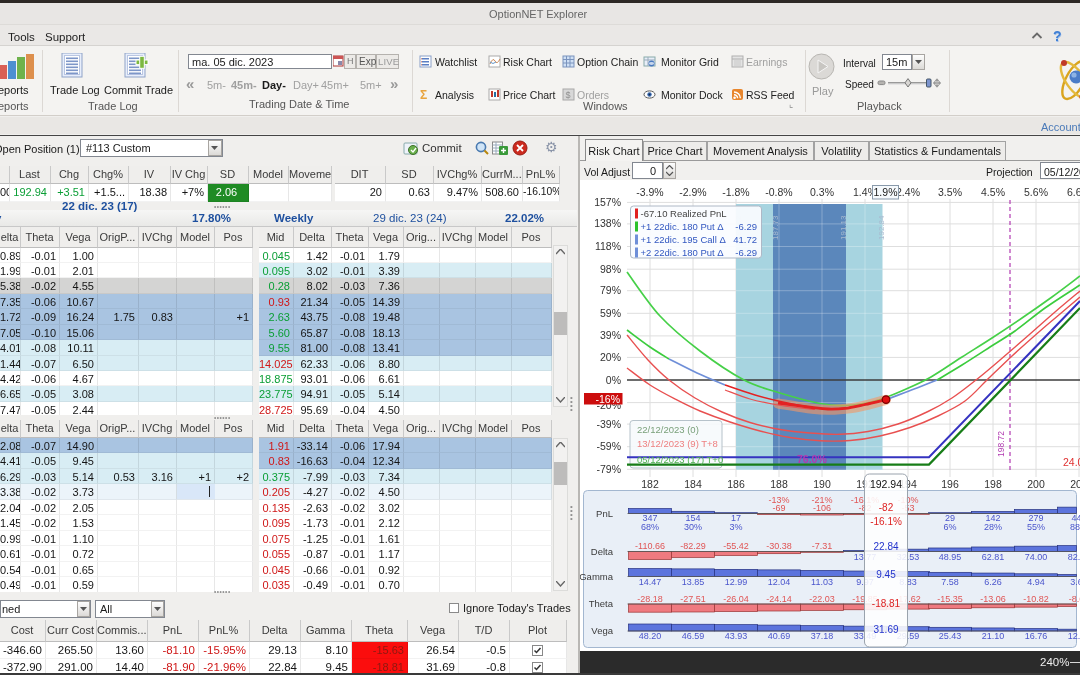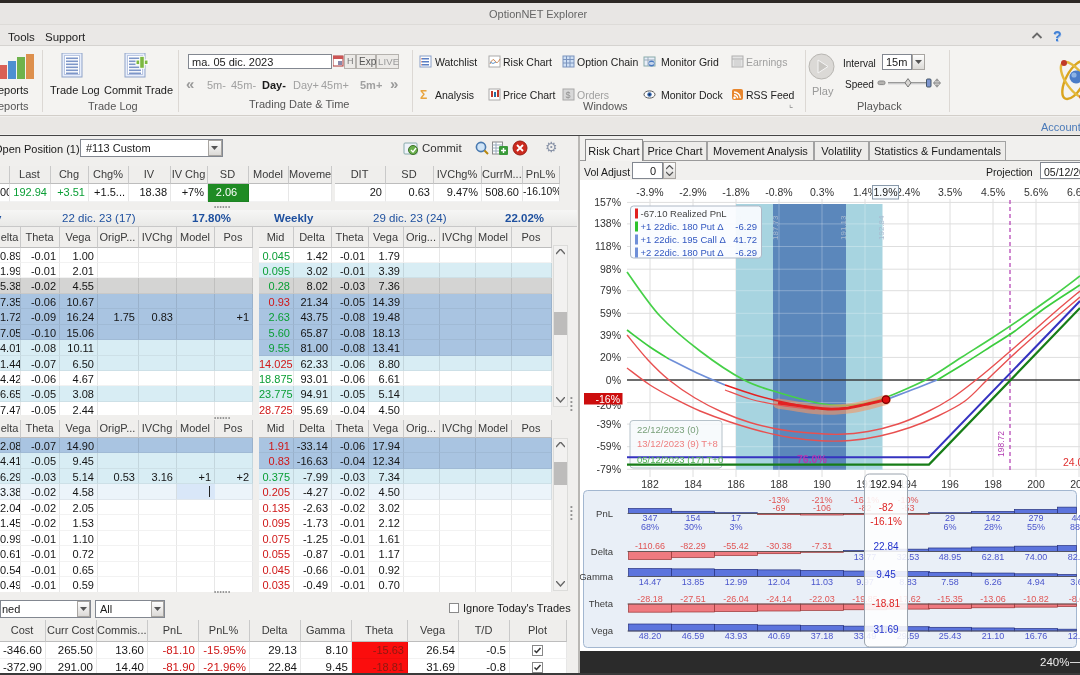--- a/index.html
+++ b/index.html
@@ -70,25 +70,25 @@
       <rect x="5" y="6" width="4" height="4" fill="#88a"></rect>
     </svg>
     <div class="ab" style="left:344px;top:54px;width:12px;height:15px;background:#eceae7;border:1px solid #b5b2ae"></div>
     <div class="t" style="left:347px;top:56px;font-size:9px;color:#777">H</div>
     <div class="ab" style="left:356px;top:54px;width:20px;height:15px;background:#eceae7;border:1px solid #b5b2ae"></div>
     <div class="t" style="left:359px;top:56px;font-size:10px;color:#555">Exp</div>
     <div class="ab" style="left:376px;top:54px;width:23px;height:15px;background:#eceae7;border:1px solid #b5b2ae"></div>
     <div class="t" style="left:378px;top:56px;font-size:9.5px;color:#999;letter-spacing:0.2px">LIVE</div>
     <div class="t" style="left:186px;top:75px;font-size:15px;font-weight:bold;color:#9a9a9a">«</div>
     <div class="t" style="left:207px;top:79px;font-size:11px;color:#a0a0a0;font-weight:normal">5m-</div>
-    <div class="t" style="left:231px;top:79px;font-size:11px;color:#a0a0a0;font-weight:normal">45m-</div>
+    <div class="t" style="left:231px;top:79px;font-size:11px;color:#a0a0a0;font-weight:bold">45m-</div>
     <div class="t" style="left:262px;top:79px;font-size:11px;color:#1a1a1a;font-weight:bold">Day-</div>
     <div class="t" style="left:293px;top:79px;font-size:11px;color:#a0a0a0;font-weight:normal">Day+</div>
     <div class="t" style="left:321px;top:79px;font-size:11px;color:#a0a0a0;font-weight:normal">45m+</div>
-    <div class="t" style="left:360px;top:79px;font-size:11px;color:#a0a0a0;font-weight:bold">5m+</div>
+    <div class="t" style="left:360px;top:79px;font-size:11px;color:#a0a0a0;font-weight:normal">5m+</div>
     <div class="t" style="left:390px;top:75px;font-size:15px;font-weight:bold;color:#9a9a9a">»</div>
     <div class="t" style="left:249px;top:98px;font-size:11px;color:#555">Trading Date &amp; Time</div>
     <svg class="ab" style="left:419px;top:55px" width="13" height="13">
       <rect x="1" y="1" width="11" height="11" fill="#fff" stroke="#8aa0c8"></rect>
       <rect x="3" y="3" width="7" height="1.5" fill="#5b7fc4"></rect>
       <rect x="2" y="3" width="1" height="1.5" fill="#d98"></rect>
       <rect x="3" y="6" width="7" height="1.5" fill="#5b7fc4"></rect>
       <rect x="2" y="6" width="1" height="1.5" fill="#d98"></rect>
       <rect x="3" y="9" width="7" height="1.5" fill="#5b7fc4"></rect>
       <rect x="2" y="9" width="1" height="1.5" fill="#d98"></rect>
@@ -245,21 +245,21 @@
       <i class="hd">PnL%</i>
       <i class="w" style="">20</i>
       <i class="w" style="">0.63</i>
       <i class="w" style="">9.47%</i>
       <i class="w" style="">508.60</i>
       <i class="w" style="font-size:10.3px">-16.10%</i>
     </div>
     <div class="dots" style="left:214px;top:203px">••••••</div>
     <div class="ab" style="left:0;top:210px;width:577px;height:17px;background:linear-gradient(#f6f6f5,#e9e9e7);border-bottom:1px solid #c8c8c8"></div>
     <div class="t" style="left:-5px;top:212px;font-size:11.5px;font-weight:bold;color:#1d4f9e">y</div>
-    <div class="t" style="left:62px;top:212px;font-size:11.5px;font-weight:normal;color:#1d4f9e">22 dic. 23 (17)</div>
+    <div class="t" style="left:62px;top:200px;font-size:11.5px;font-weight:bold;color:#1d4f9e">22 dic. 23 (17)</div>
     <div class="t" style="left:192px;top:212px;font-size:11.5px;font-weight:bold;color:#1d4f9e">17.80%</div>
     <div class="t" style="left:274px;top:212px;font-size:11.5px;font-weight:bold;color:#1d4f9e">Weekly</div>
     <div class="t" style="left:373px;top:212px;font-size:11.5px;font-weight:normal;color:#1d4f9e">29 dic. 23 (24)</div>
     <div class="t" style="left:505px;top:212px;font-size:11.5px;font-weight:bold;color:#1d4f9e">22.02%</div>
     <div class="ab" style="left:0;top:227px;width:578px;height:188px;overflow:hidden">
       <div class="g" style="left:0px;top:0px;grid-template-columns:21px 39px 38px 41px 38px 38px 38px;grid-template-rows:20.5px;grid-auto-rows:15.45px">
         <i class="hd" style="line-height:18.5px">elta</i>
         <i class="hd" style="line-height:18.5px">Theta</i>
         <i class="hd" style="line-height:18.5px">Vega</i>
         <i class="hd" style="line-height:18.5px">OrigP...</i>
@@ -478,21 +478,21 @@
         <i class="cy "></i>
         <i class="cy ">6.29</i>
         <i class="cy ">-0.03</i>
         <i class="cy ">5.14</i>
         <i class="cy ">0.53</i>
         <i class="cy ">3.16</i>
         <i class="cy ">+1</i>
         <i class="cy ">+2</i>
         <i class="pb ">3.38</i>
         <i class="pb ">-0.02</i>
-        <i class="pb ">4.58</i>
+        <i class="pb ">3.73</i>
         <i class="pb "></i>
         <i class="pb "></i>
         <i class="pb focus"></i>
         <i class="pb "></i>
         <i class="w ">2.04</i>
         <i class="w ">-0.02</i>
         <i class="w ">2.05</i>
         <i class="w "></i>
         <i class="w "></i>
         <i class="w "></i>

